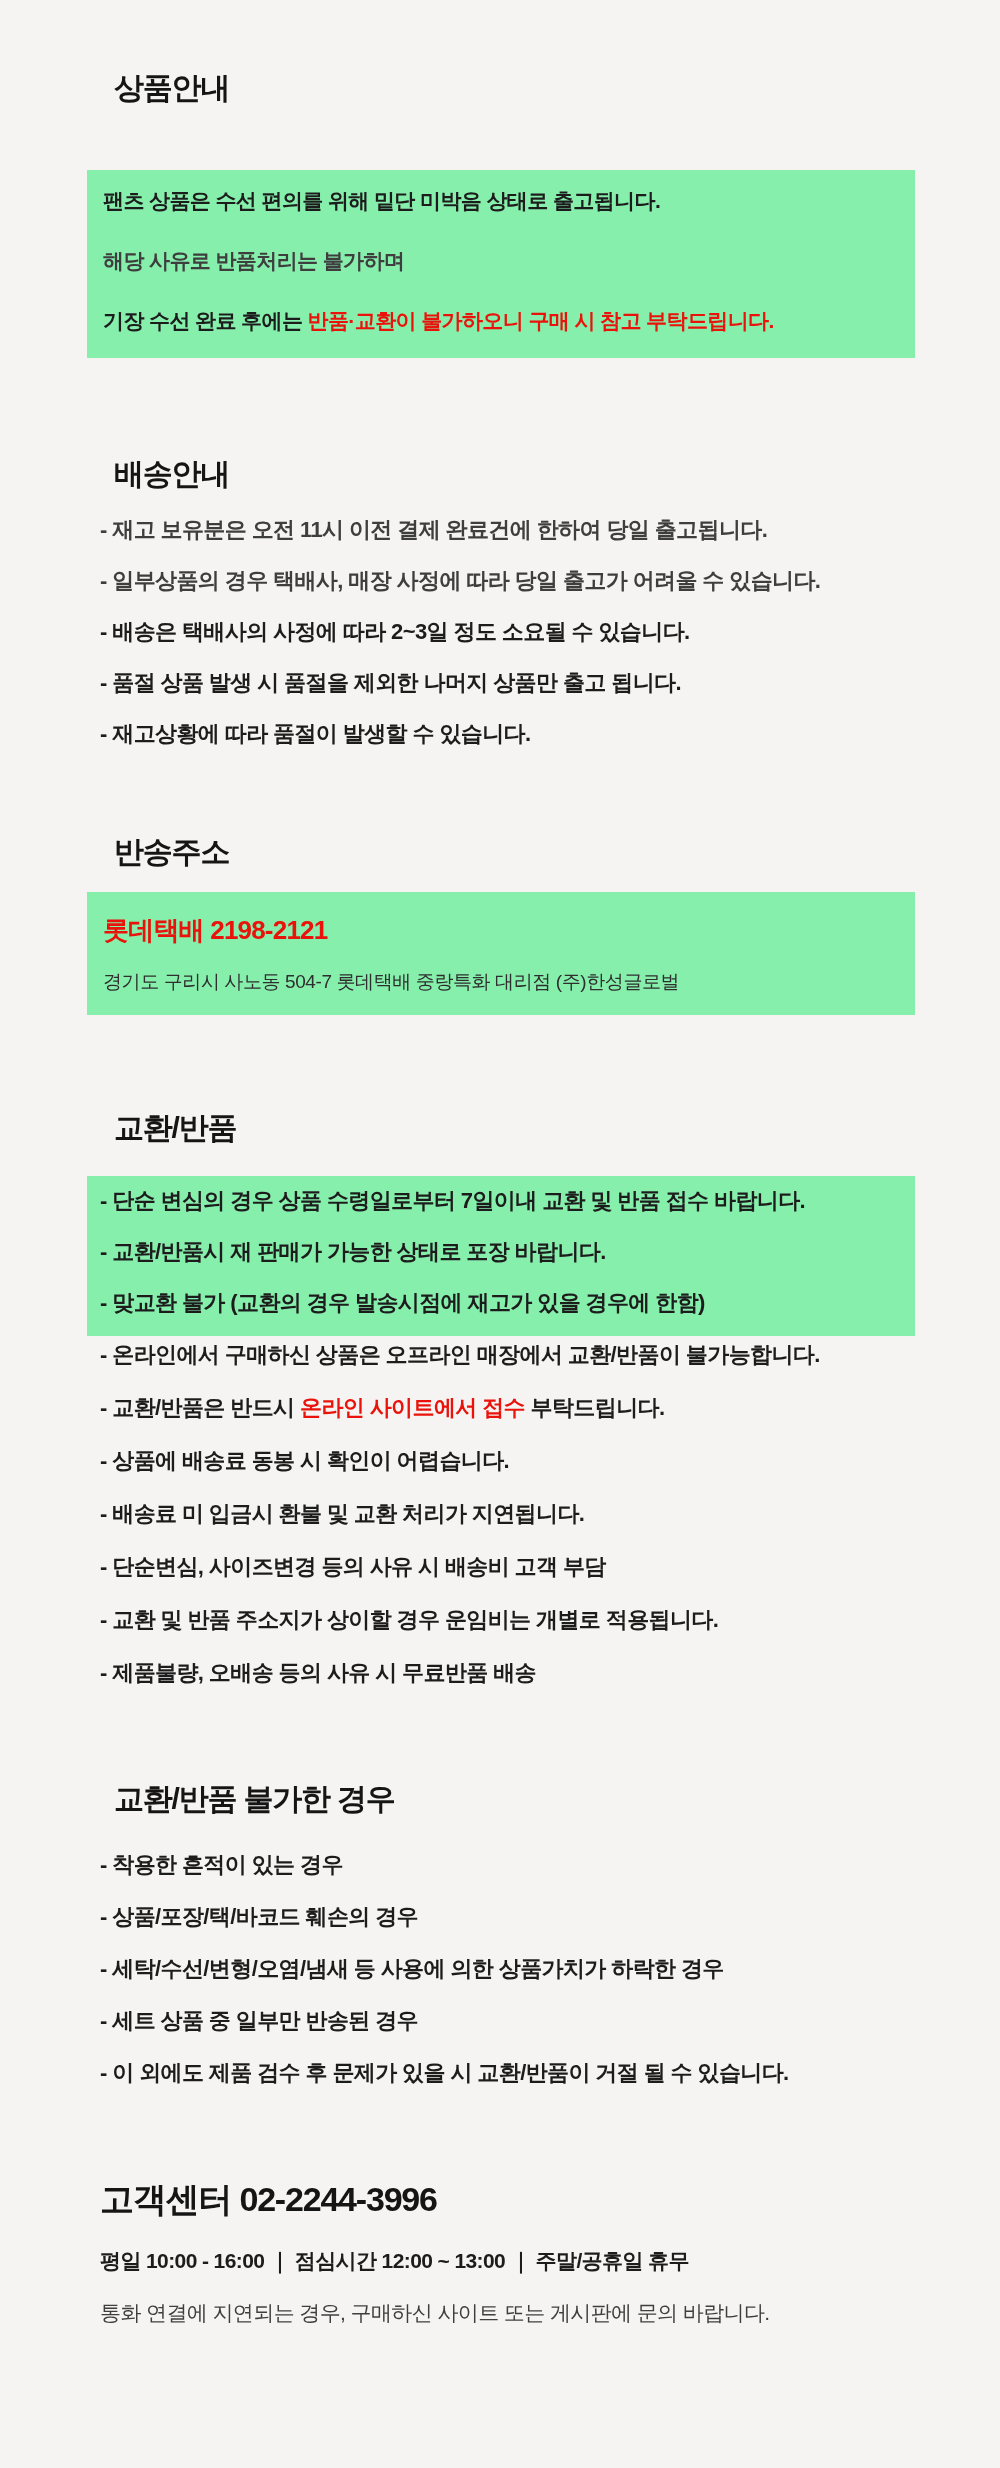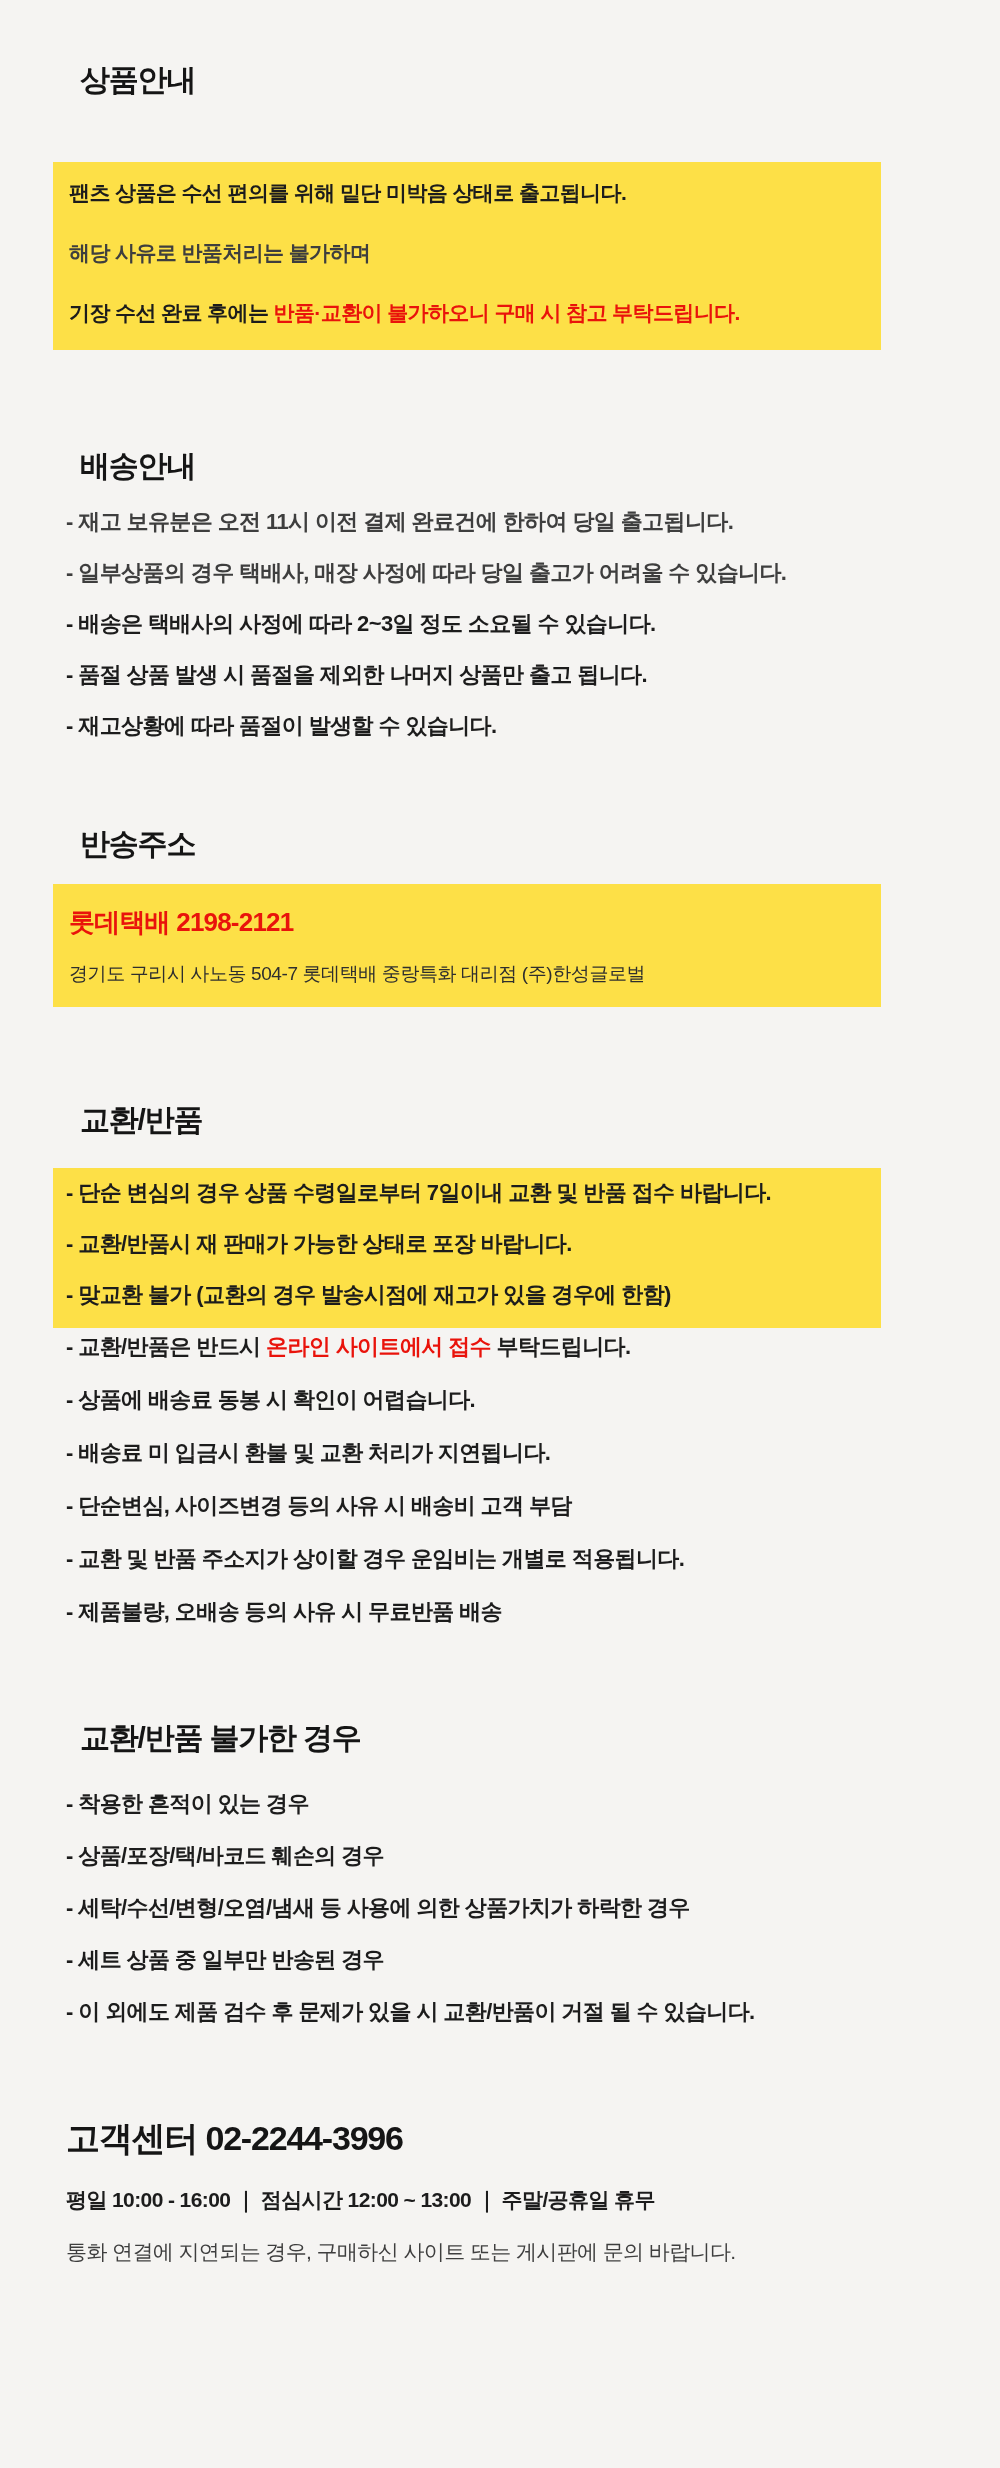--- a/index.html
+++ b/index.html
@@ -3,30 +3,30 @@
 <meta charset="utf-8">
 <style>
   html, body { margin: 0; padding: 0; }
   body {
     width: 1000px; height: 2468px;
     background: #f5f4f2;
     font-family: "Liberation Sans", sans-serif;
     color: #1c1c1c;
     overflow: hidden;
   }
-  .content { padding: 62px 60px 0 66px; box-sizing: border-box; }
+  .content { padding: 62px 60px 0 100px; box-sizing: border-box; margin-top: 8px; }
 
   .section-title {
     font-size: 30px; line-height: 36px; font-weight: 800;
     color: #151515; letter-spacing: -1.2px;
     margin: 0 0 0 14px;
   }
 
   .notice-box {
-    background: #fde047;
+    background: #86efac;
     margin-left: -13px;
     width: 828px;
     box-sizing: border-box;
   }
   #product-box { margin-top: 64px; padding: 1px 20px 7px 16px; }
   #product-box p { margin: 0; line-height: 60px; font-size: 21px; letter-spacing: -0.6px; }
   .t-bold   { font-weight: 700; color: #1c1c1c; }
   .t-normal { font-weight: 700; color: #3e3e3e; }
   .t-red    { font-weight: 700; color: #e9130b; }
 
@@ -95,20 +95,21 @@
 
   <h2 class="section-title gap-exchange">교환/반품</h2>
   <div class="notice-box" id="exchange-list-boxed">
     <ul class="plain-list">
       <li class="t-bold">- 단순 변심의 경우 상품 수령일로부터 7일이내 교환 및 반품 접수 바랍니다.</li>
       <li class="t-bold">- 교환/반품시 재 판매가 가능한 상태로 포장 바랍니다.</li>
       <li class="t-bold">- 맞교환 불가 (교환의 경우 발송시점에 재고가 있을 경우에 한함)</li>
     </ul>
   </div>
   <ul class="plain-list" id="exchange-list-rest">
+    <li class="t-bold">- 온라인에서 구매하신 상품은 오프라인 매장에서 교환/반품이 불가능합니다.</li>
     <li><span class="t-bold">- 교환/반품은 반드시 </span><span class="t-red">온라인 사이트에서 접수</span><span class="t-bold"> 부탁드립니다.</span></li>
     <li class="t-bold">- 상품에 배송료 동봉 시 확인이 어렵습니다.</li>
     <li class="t-bold">- 배송료 미 입금시 환불 및 교환 처리가 지연됩니다.</li>
     <li class="t-bold">- 단순변심, 사이즈변경 등의 사유 시 배송비 고객 부담</li>
     <li class="t-bold">- 교환 및 반품 주소지가 상이할 경우 운임비는 개별로 적용됩니다.</li>
     <li class="t-bold">- 제품불량, 오배송 등의 사유 시 무료반품 배송</li>
   </ul>
 
   <h2 class="section-title gap-notallowed">교환/반품 불가한 경우</h2>
   <ul class="plain-list" id="notallowed-list">

